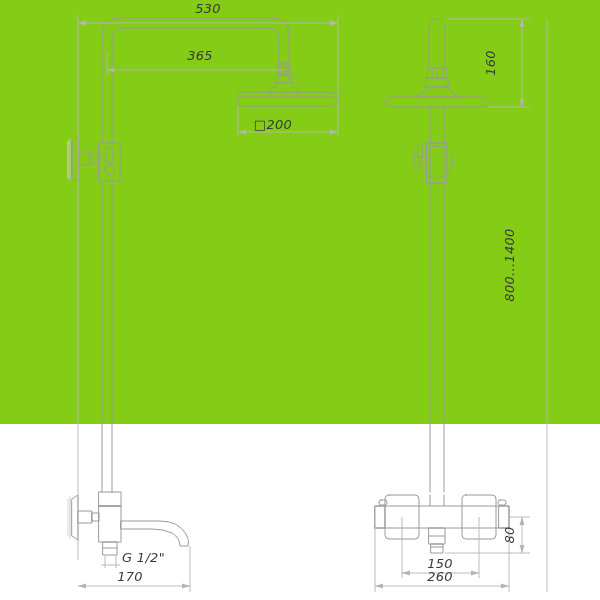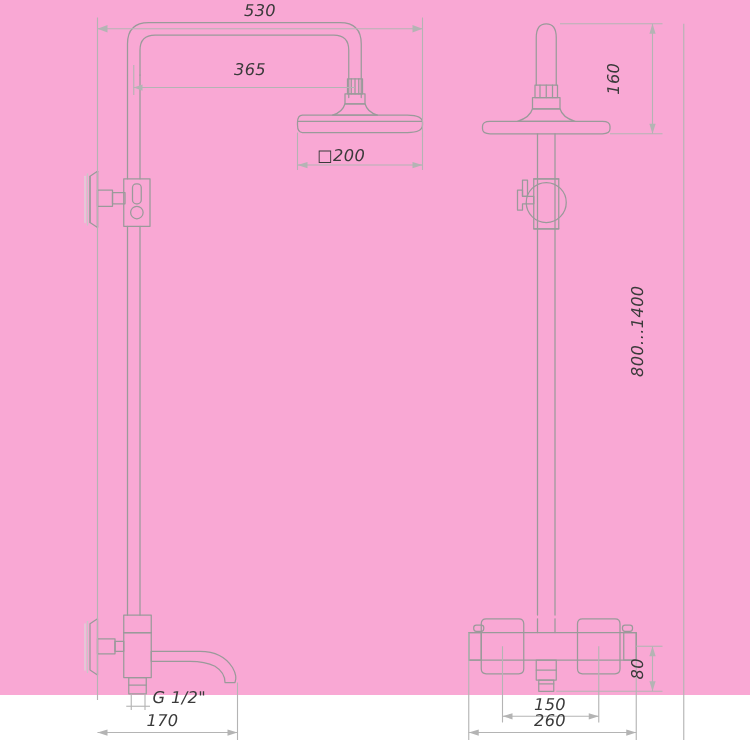--- a/index.html
+++ b/index.html
@@ -1,18 +1,18 @@
 <!DOCTYPE html>
 <html><head>
 <meta charset="utf-8">
 <style>
   html,body{margin:0;padding:0;background:#ffffff;}
   body{width:600px;height:600px;overflow:hidden;
        font-family:"DejaVu Sans","Liberation Sans",sans-serif;}
-  #stage{position:relative;width:600px;height:556px;background:#f9a8d4;}
+  #stage{position:relative;width:600px;height:424px;background:#84cc16;}
   #stage svg{position:absolute;left:0;top:0;}
   .dimtext{
     font-family:"DejaVu Sans","Liberation Sans",sans-serif;
     font-style:italic;
     font-size:13px;
     fill:#3a3a3a;
     letter-spacing:0.3px;
   }
 </style>
 </head>

